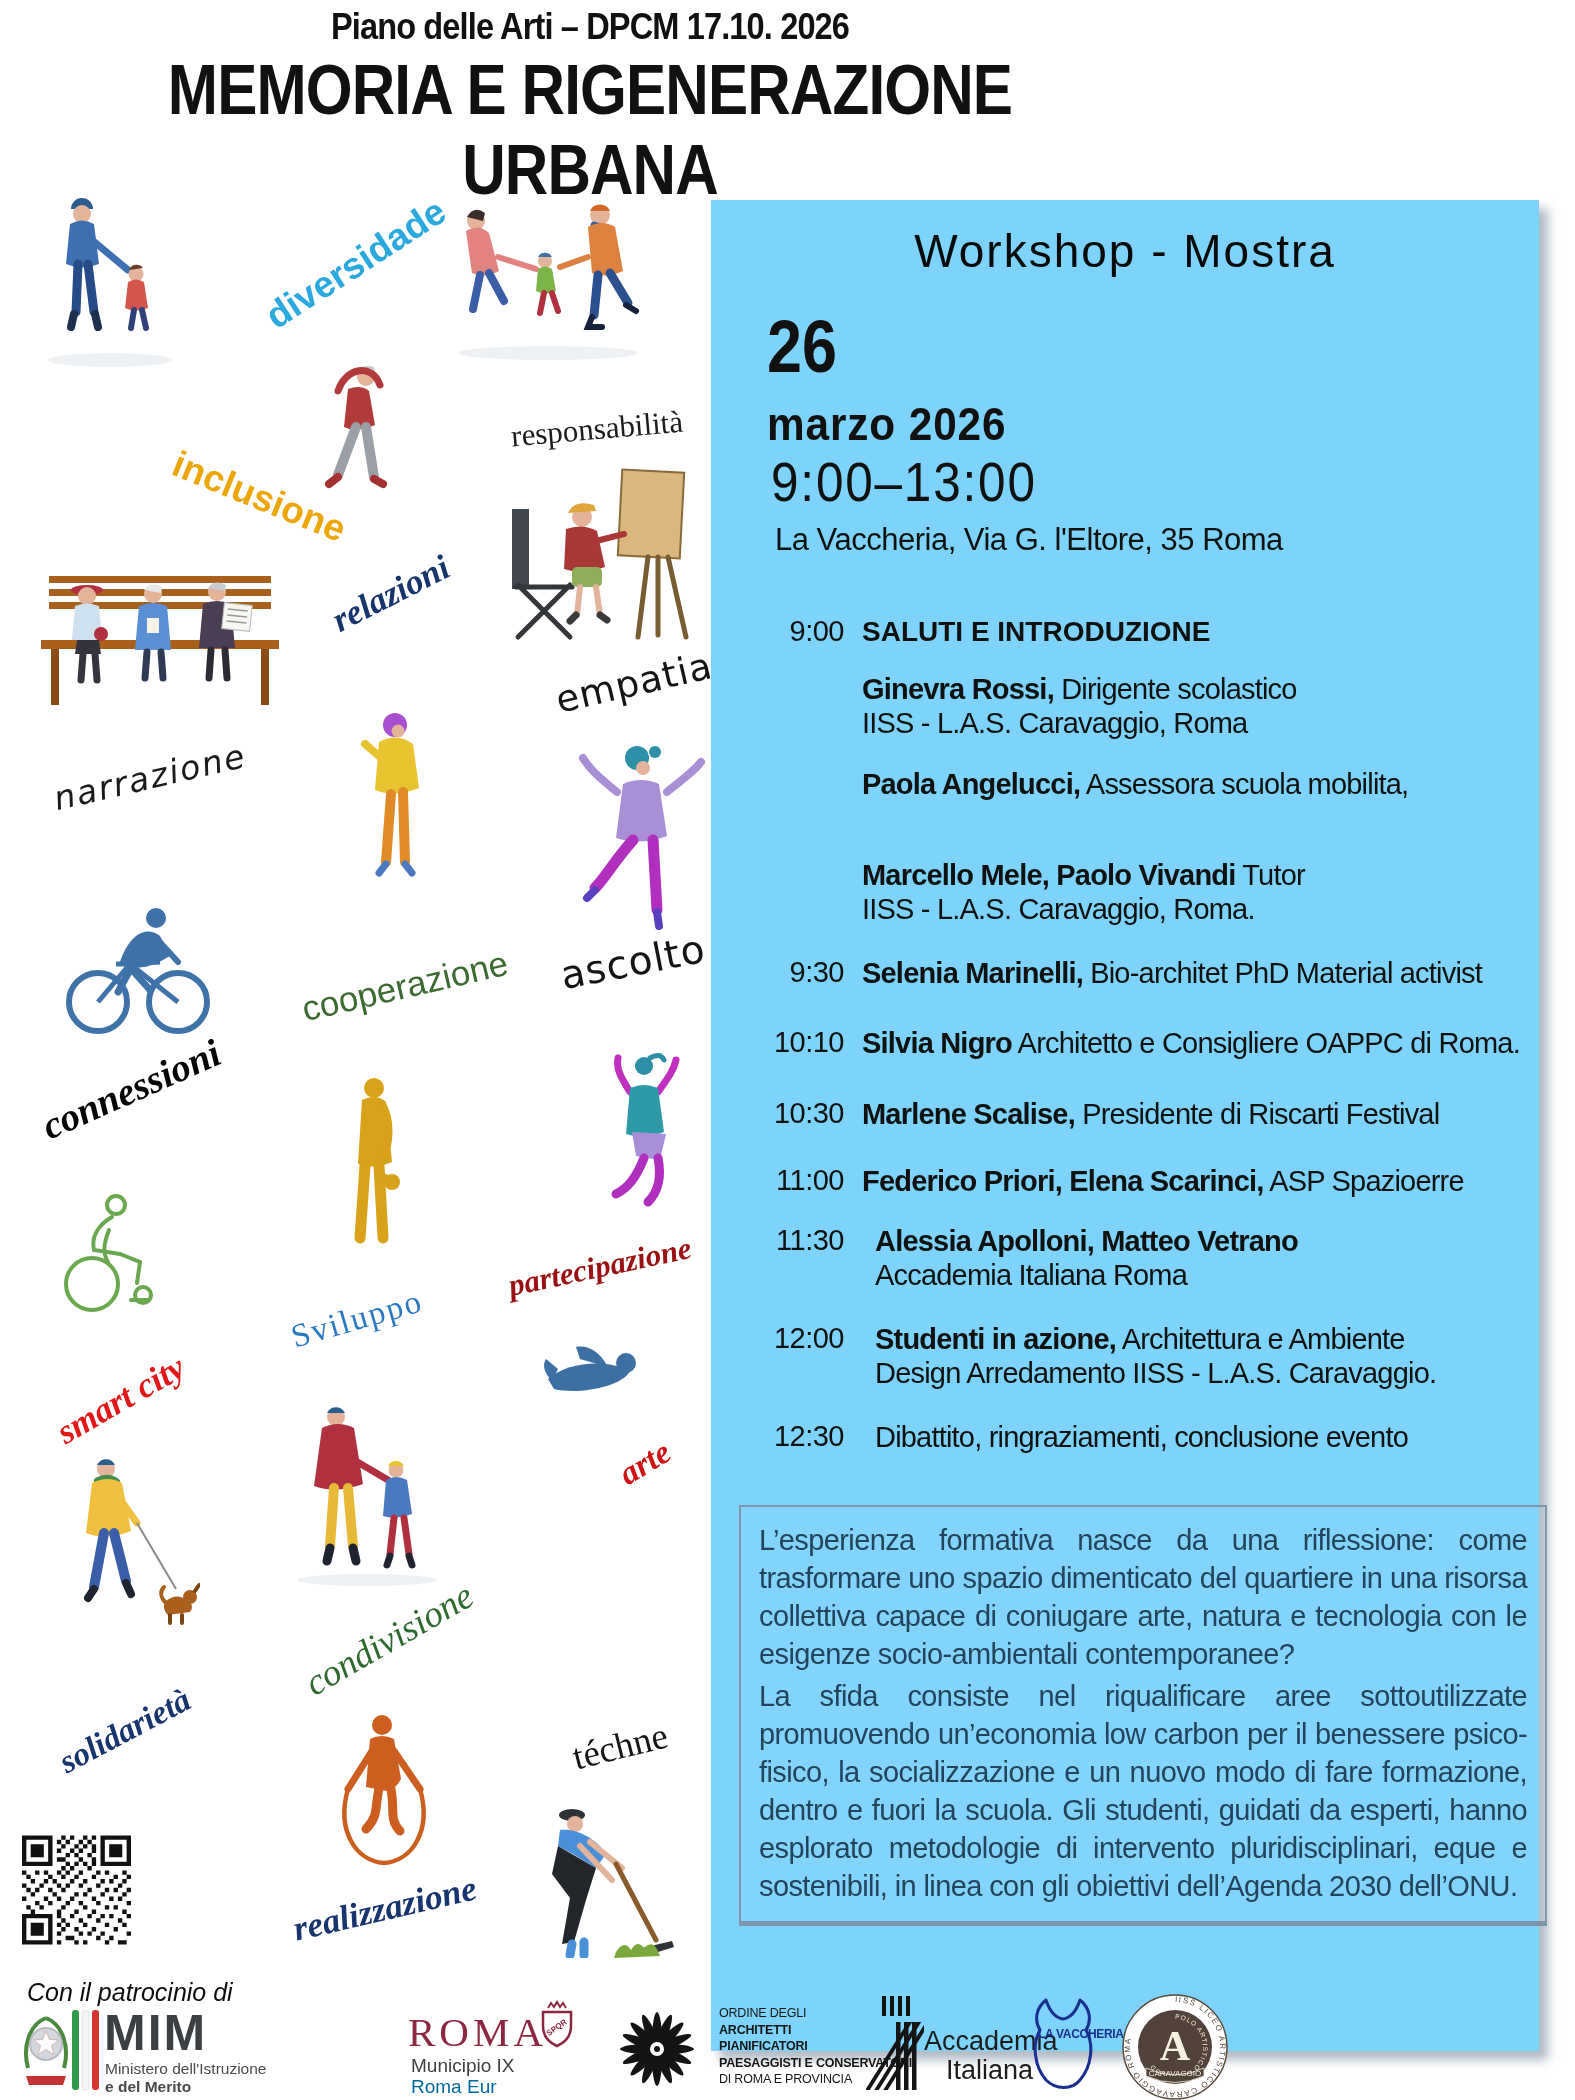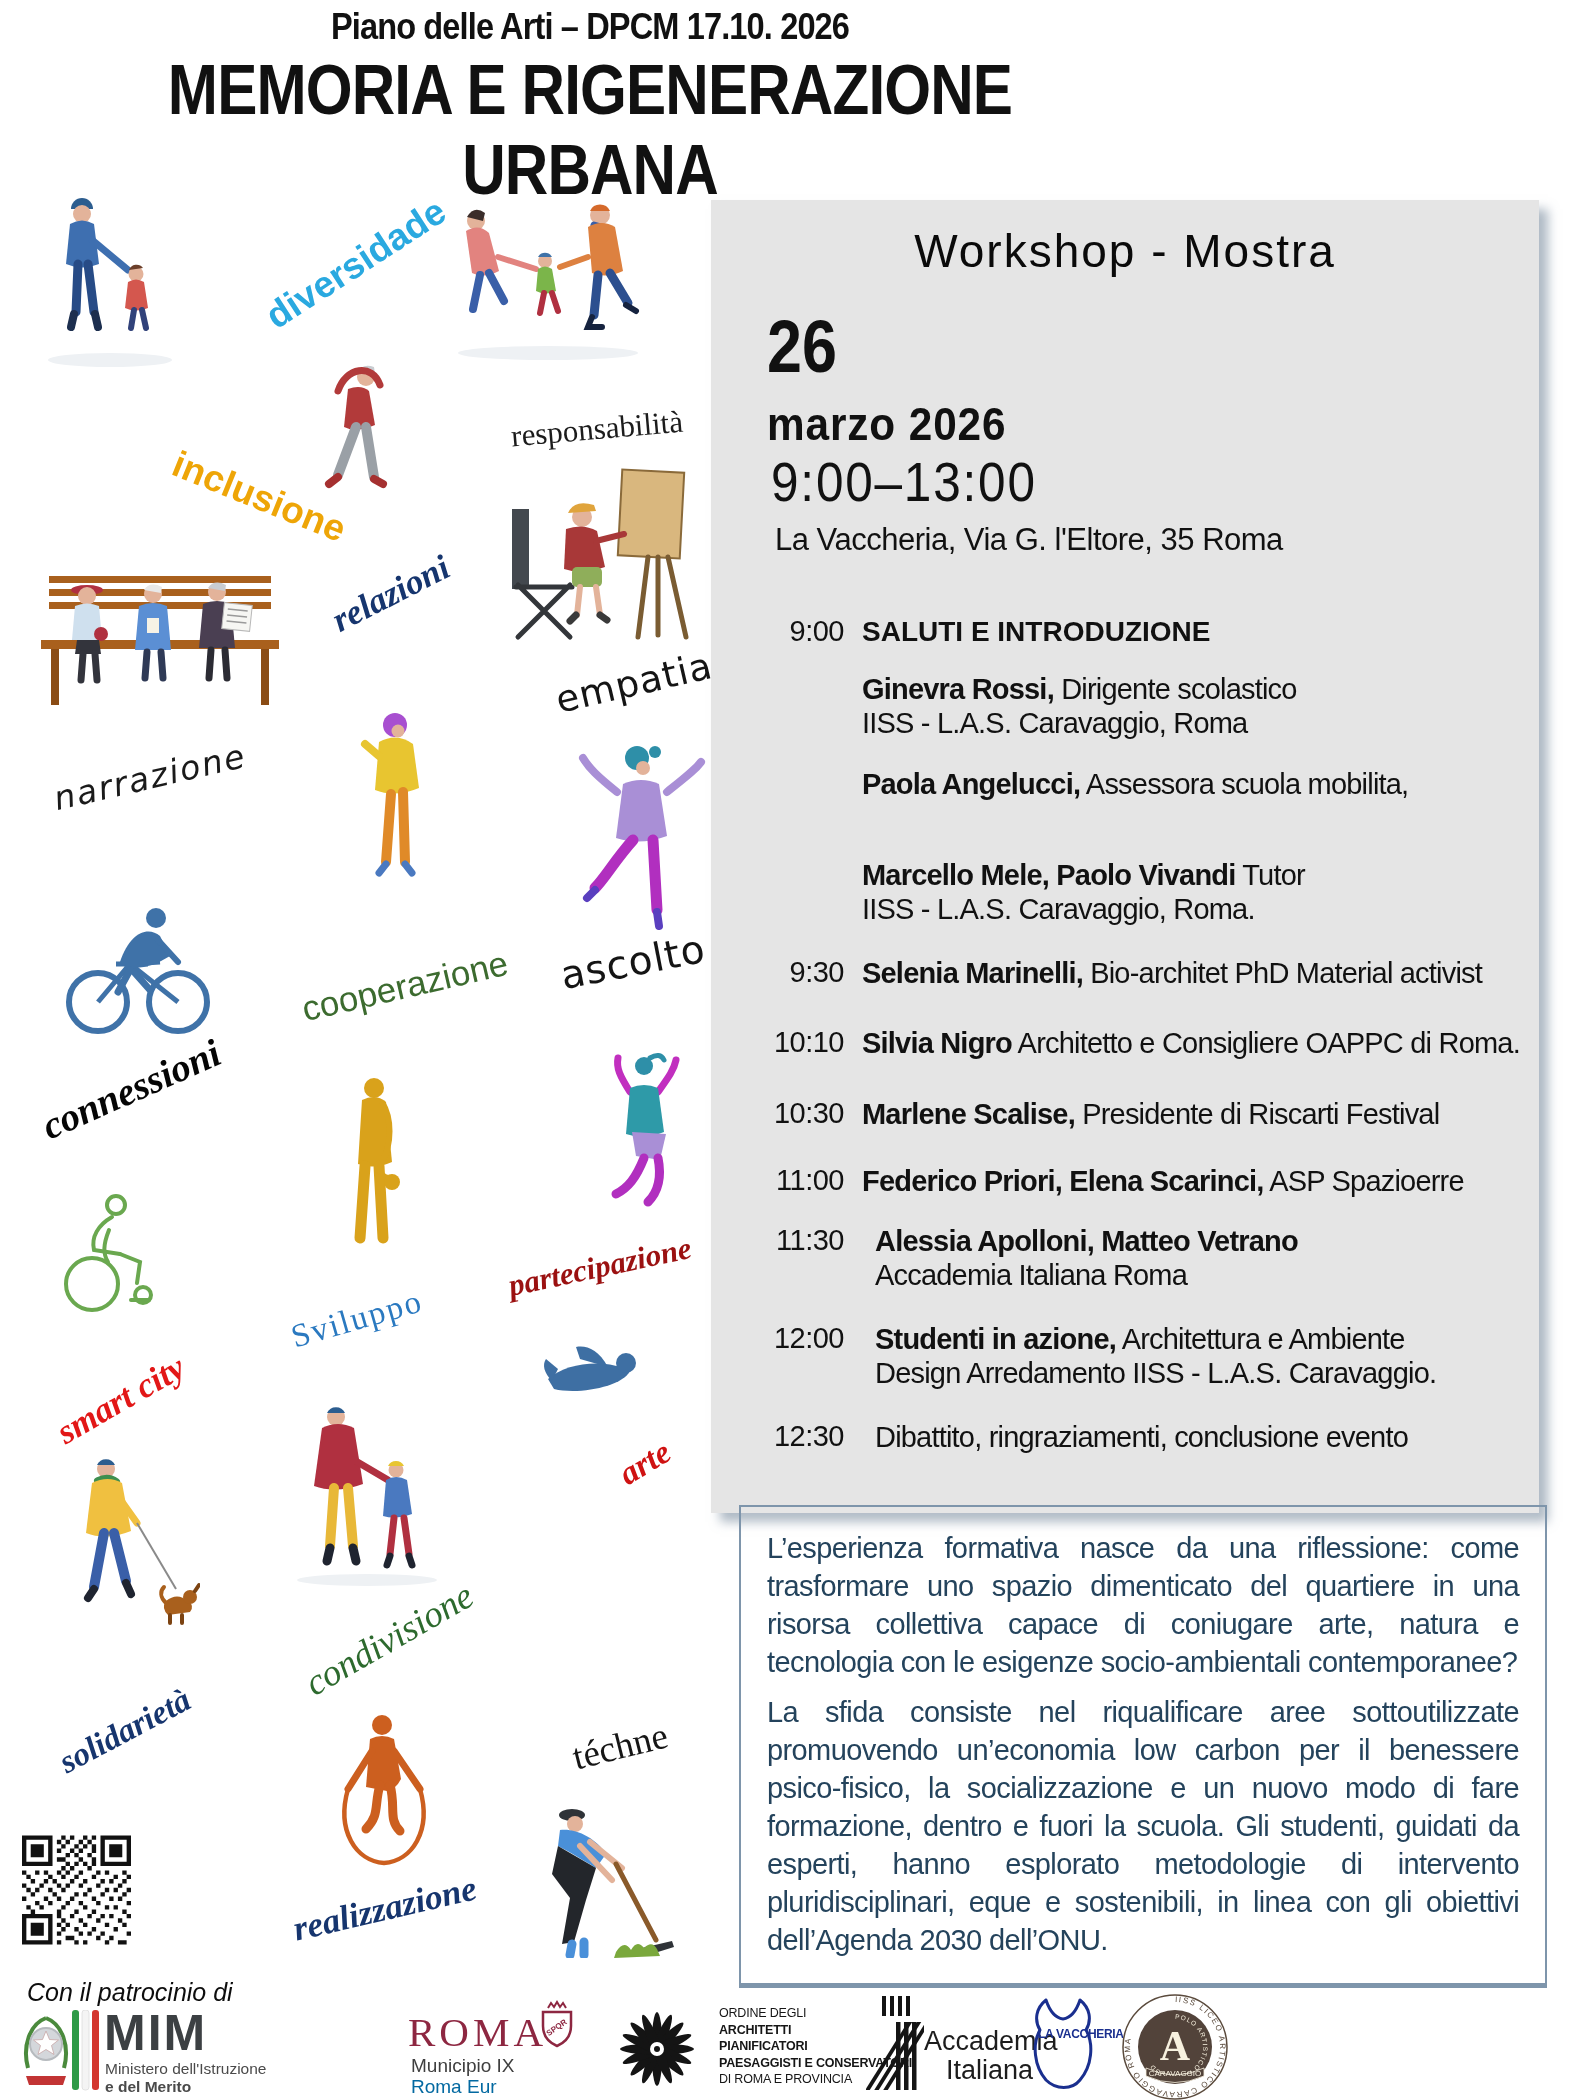--- a/index.html
+++ b/index.html
@@ -5,35 +5,35 @@
   html,body{margin:0;padding:0;}
   body{width:1575px;height:2100px;position:relative;background:#fff;overflow:hidden;
        font-family:"Liberation Sans","DejaVu Sans",sans-serif;color:#111;}
   .abs{position:absolute;}
   
   .kicker{left:0;top:6px;width:1180px;text-align:center;font-size:37px;font-weight:700;
           letter-spacing:-1px;transform:scaleX(.88);transform-origin:center;}
   .title{left:0;top:50px;width:1180px;text-align:center;font-size:70px;font-weight:700;
          letter-spacing:-1px;transform:scaleX(.86);transform-origin:center;}
   
-  .box{left:711px;top:200px;width:828px;height:1313px;background:#e5e5e5;
+  .box{left:711px;top:200px;width:828px;height:1851px;background:#7dd3fc;
        box-shadow:9px 9px 10px rgba(110,130,150,.55);}
   .box-title{left:0;top:24px;width:100%;text-align:center;font-size:46px;letter-spacing:2px;color:#0a0a0a;}
   .day{left:56px;top:104px;font-size:74px;font-weight:700;transform:scaleX(.85);transform-origin:left;}
   .monthyear{left:56px;top:196px;font-size:47px;font-weight:700;letter-spacing:1px;transform:scaleX(.9);transform-origin:left;}
   .hours{left:60px;top:250px;font-size:55px;letter-spacing:2px;transform:scaleX(.9);transform-origin:left;}
   .venue{left:64px;top:322px;font-size:31px;letter-spacing:-.5px;}
   .sch{position:absolute;left:0;width:100%;}
   .sch .time{position:absolute;left:0;top:0;width:133px;text-align:right;font-size:29px;letter-spacing:-.5px;}
   .sch .entry{position:absolute;left:151px;top:0;width:660px;font-size:29px;line-height:34px;letter-spacing:-.8px;}
   .sch .entry b{font-weight:700;}
   .sch.caps .entry{font-weight:700;font-size:28px;letter-spacing:0;}
   .panel{left:28px;top:1305px;width:776px;border:2px solid #7e95ab;border-bottom-width:5px;
          padding:10px 14px 12px 14px;background:rgba(255,255,255,0.04);}
-  .panel p{margin:12px;font-size:29px;line-height:38px;text-align:justify;color:#24435c;letter-spacing:-.6px;}
+  .panel p{margin:4px;font-size:29px;line-height:38px;text-align:justify;color:#24435c;letter-spacing:-.6px;}
   
   .kw{position:absolute;white-space:nowrap;transform-origin:center;}
   .serif{font-family:"Liberation Serif","DejaVu Serif",serif;}
   .kw0{left:356px;top:264px;font:700 37px "Liberation Sans",sans-serif;transform:translate(-50%,-50%) rotate(-33deg);}
   .kw1{left:259px;top:497px;font:700 37px "Liberation Sans",sans-serif;transform:translate(-50%,-50%) rotate(22deg);}
   .kw2{left:597px;top:429px;font:400 31px "Liberation Serif",serif;transform:translate(-50%,-50%) rotate(-5deg);}
   .kw3{left:391px;top:594px;font:italic 700 35px "Liberation Serif",serif;transform:translate(-50%,-50%) rotate(-27deg);}
   .kw4{left:634px;top:683px;font:400 37px "DejaVu Sans",sans-serif;letter-spacing:1px;transform:translate(-50%,-50%) rotate(-13deg);}
   .kw5{left:150px;top:777px;font:italic 400 33px "DejaVu Sans",sans-serif;letter-spacing:2px;transform:translate(-50%,-50%) rotate(-13deg);}
   .kw6{left:405px;top:986px;font:400 35px "Liberation Sans",sans-serif;transform:translate(-50%,-50%) rotate(-13deg);}

